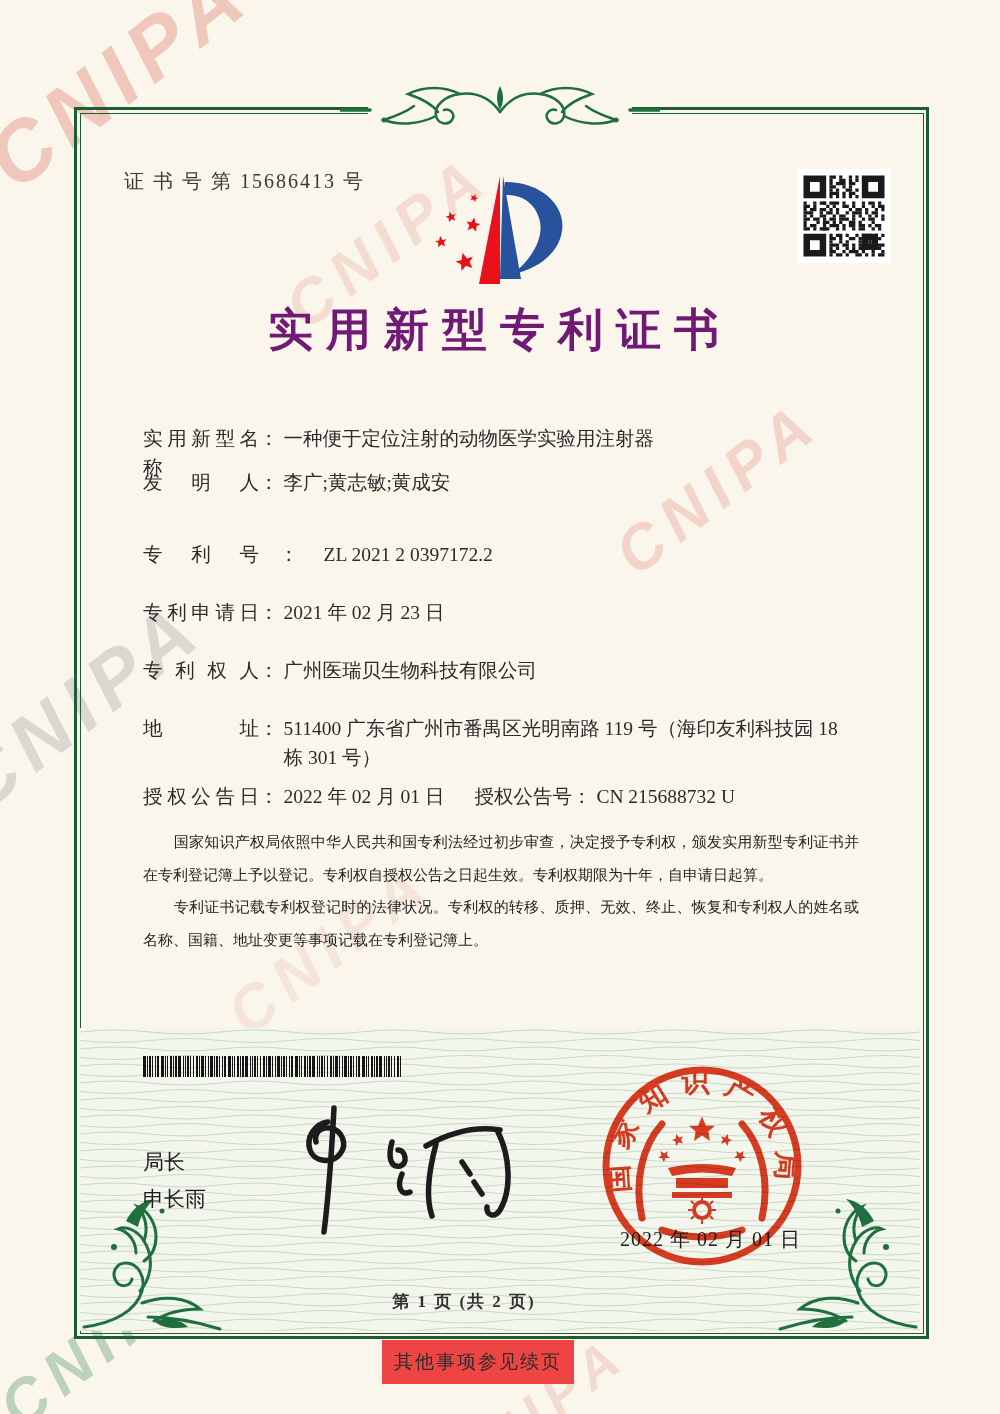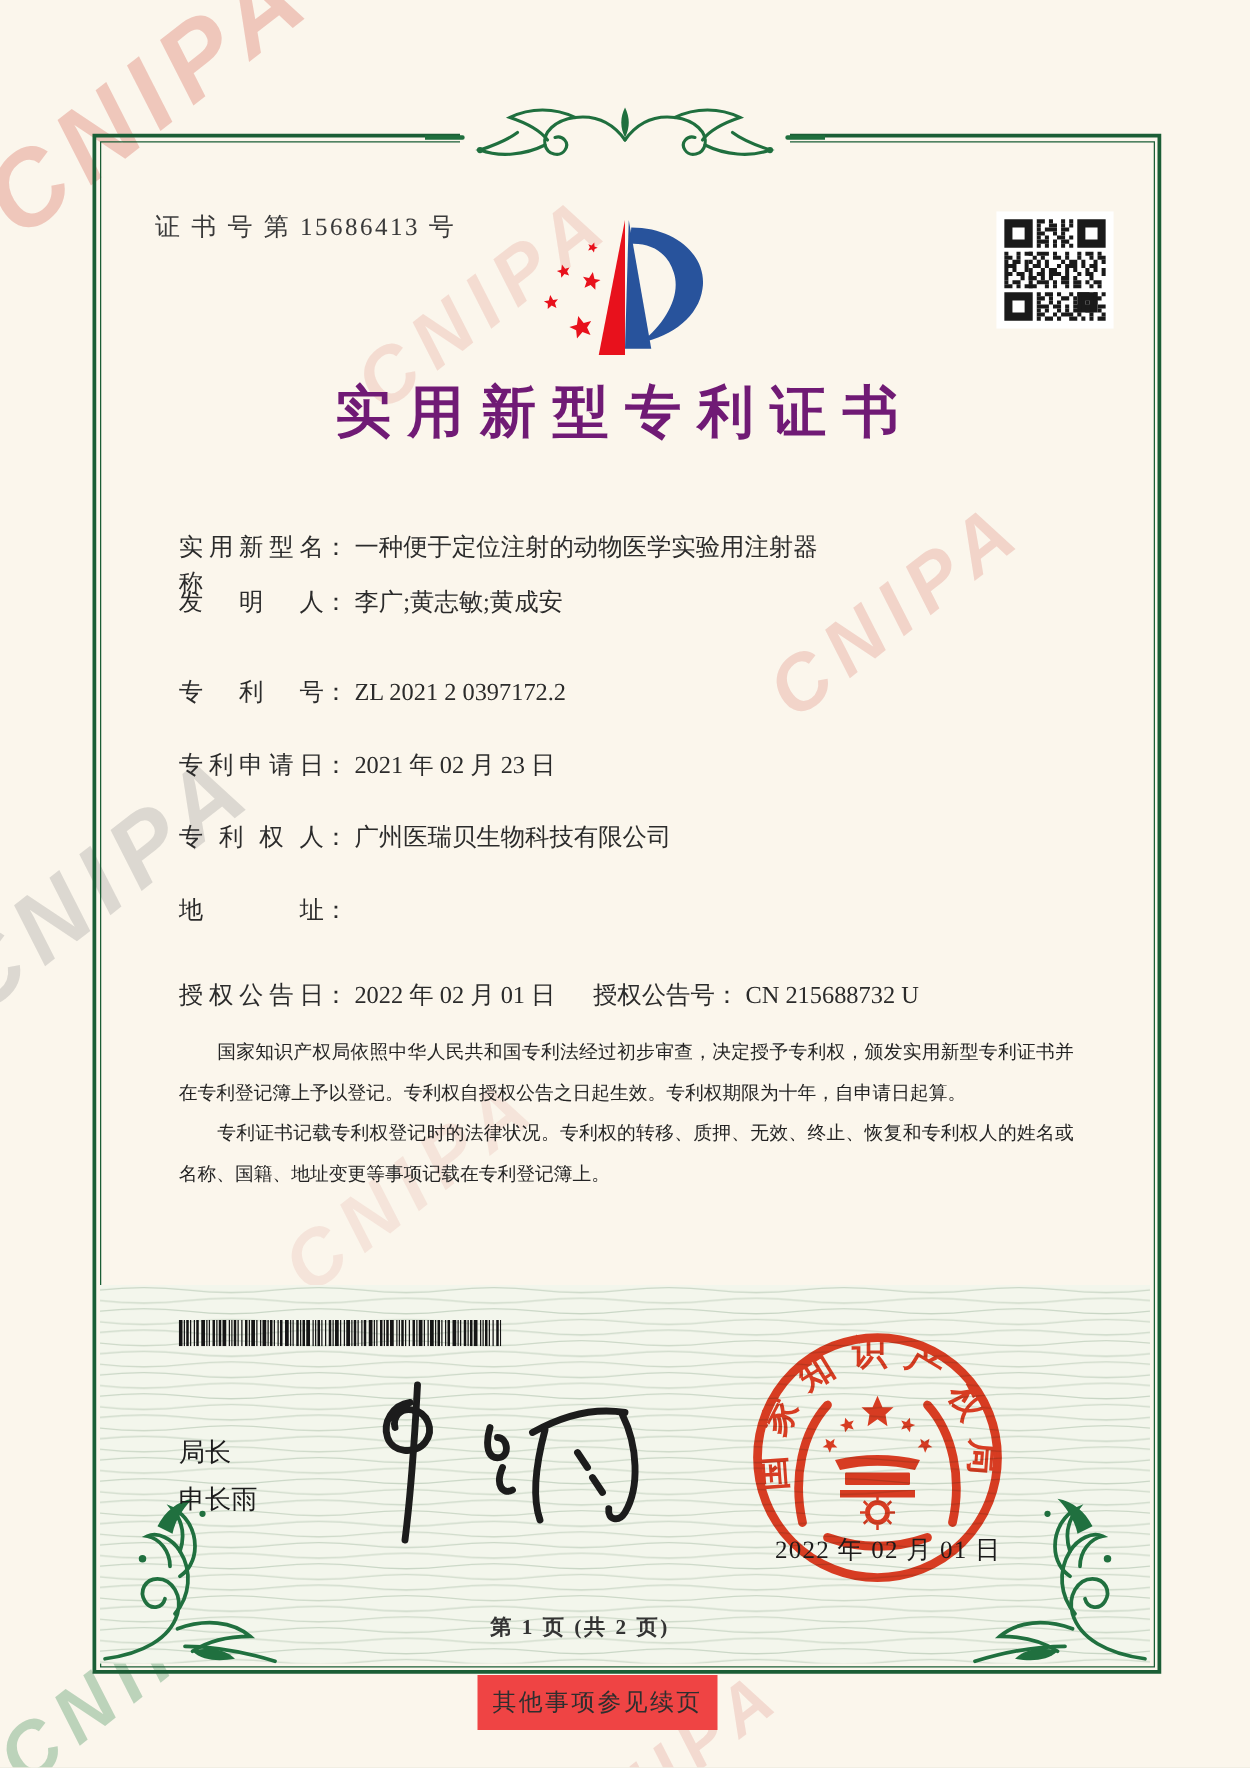--- a/index.html
+++ b/index.html
@@ -185,38 +185,39 @@
     <div class="frow" style="top:0;">
       <span class="flabel">实用新型名称</span>
         <span class="fcolon">：</span>
       <span class="fvalue">一种便于定位注射的动物医学实验用注射器</span>
     </div>
     <div class="frow" style="top:44px;">
       <span class="flabel">发明人</span>
         <span class="fcolon">：</span>
       <span class="fvalue">李广;黄志敏;黄成安</span>
     </div>
-    <div class="frow" style="top:116px;">
+    <div class="frow" style="top:116px;gap:20px;">
       <span class="flabel">专利号</span>
         <span class="fcolon">：</span>
       <span class="fvalue">ZL 2021 2 0397172.2</span>
     </div>
     <div class="frow" style="top:174px;">
       <span class="flabel">专利申请日</span>
         <span class="fcolon">：</span>
       <span class="fvalue">2021 年 02 月 23 日</span>
     </div>
     <div class="frow" style="top:232px;">
       <span class="flabel">专利权人</span>
         <span class="fcolon">：</span>
       <span class="fvalue">广州医瑞贝生物科技有限公司</span>
     </div>
     <div class="frow" style="top:290px;">
       <span class="flabel">地址</span>
         <span class="fcolon">：</span>
+      <span class="fvalue">511400 广东省广州市番禺区光明南路 119 号（海印友利科技园 18 栋 301 号）</span>
     </div>
     <div class="frow" style="top:358px;">
       <span class="flabel">授权公告日</span>
         <span class="fcolon">：</span>
       <span>2022 年 02 月 01 日</span>
       <span class="grant2">
         <span>授权公告号</span>
           <span class="fcolon">：</span>
         <span>CN 215688732 U</span>
       </span>

